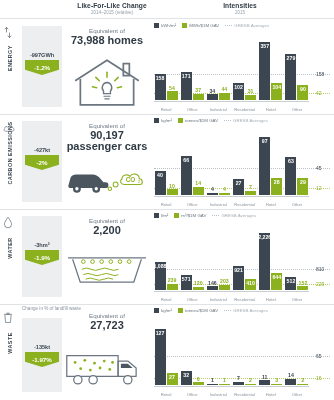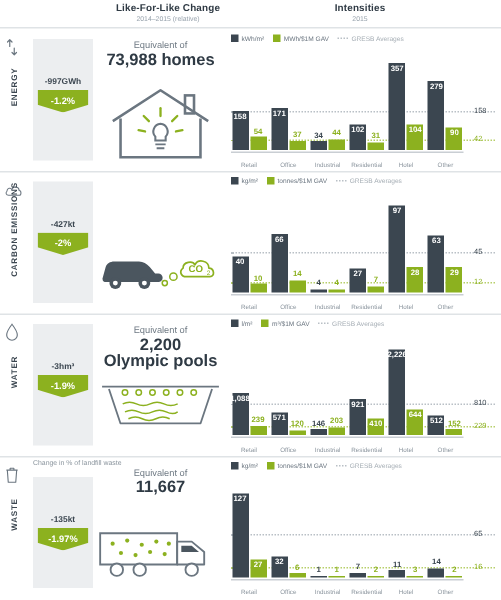--- a/index.html
+++ b/index.html
@@ -226,20 +226,25 @@
               <path d="M5 15 C2 15 1 12 3 10 C3 6 8 5 9 8 C11 3 18 4 18 9 C21 9 21 15 18 15 Z" stroke="#6b7680" stroke-width="1.3" fill="none" stroke-linejoin="round"></path>
             </svg></div>
       <div class="rail-label">CARBON EMISSIONS</div>
     </div>
     <div class="changecol" style="top:7px;height:81px">
       <div class="chg-val" style="top:26px">-427kt</div>
       <div class="badge-wrap" style="top:34px">
         <div class="badge">-2%</div>
       </div>
     </div>
+        <div class="equiv">
+      <div class="eq-lead">Equivalent of</div>
+      <div class="eq-big">90,197</div>
+      <div class="eq-big">passenger cars</div>
+    </div>
     <div class="eq-art" style="top:44px">
           <svg viewBox="0 0 120 54" width="86" height="40">
       <path d="M6 38 L9 27 C10 24 13 22 17 22 H40 C44 22 47 24 50 27 L55 33 H58 a4 4 0 0 1 0 8 H8 a3 3 0 0 1 -2 -3 z" fill="#4b565f"></path>
       <circle cx="18" cy="42" r="5.5" fill="#4b565f"></circle>
             <circle cx="18" cy="42" r="2.3" fill="#fff"></circle>
       <circle cx="45" cy="42" r="5.5" fill="#4b565f"></circle>
             <circle cx="45" cy="42" r="2.3" fill="#fff"></circle>
       <circle cx="64" cy="42" r="2.4" stroke="#8cb11f" stroke-width="1.4" fill="none"></circle>
       <circle cx="72" cy="36" r="3.4" stroke="#8cb11f" stroke-width="1.4" fill="none"></circle>
       <path d="M84 36 c-5 0 -7 -5 -3 -8 c0 -6 9 -7 11 -3 c3 -6 13 -4 13 3 c5 0 6 8 1 8 z" stroke="#8cb11f" stroke-width="1.6" fill="none" stroke-linejoin="round"></path>
@@ -341,21 +346,20 @@
     </div>
     <div class="changecol" style="top:7px;height:81px">
       <div class="chg-val" style="top:26px">-3hm³</div>
       <div class="badge-wrap" style="top:34px">
         <div class="badge">-1.9%</div>
       </div>
     </div>
         <div class="equiv">
       <div class="eq-lead">Equivalent of</div>
       <div class="eq-big">2,200</div>
-      <div class="eq-big">Olympic pools</div>
     </div>
     <div class="eq-art" style="top:44px">
           <svg viewBox="0 0 110 44" width="84" height="34">
       <path d="M4 6 H106" stroke="#6b7680" stroke-width="1.6"></path>
       <path d="M10 8 L20 38 H90 L100 8" stroke="#6b7680" stroke-width="1.6" fill="none" stroke-linejoin="round"></path>
       <g fill="none" stroke="#8cb11f" stroke-width="1.3">
         <circle cx="24" cy="11" r="2.4"></circle>
               <circle cx="36" cy="11" r="2.4"></circle>
               <circle cx="48" cy="11" r="2.4"></circle>
         <circle cx="60" cy="11" r="2.4"></circle>
@@ -461,21 +465,21 @@
     </div>
         <div class="chg-note">Change in % of landfill waste</div>
     <div class="changecol" style="top:14px;height:74px">
       <div class="chg-val" style="top:26px">-135kt</div>
       <div class="badge-wrap" style="top:34px">
         <div class="badge">-1.97%</div>
       </div>
     </div>
         <div class="equiv">
       <div class="eq-lead">Equivalent of</div>
-      <div class="eq-big">11,667</div>
+      <div class="eq-big">27,723</div>
     </div>
     <div class="eq-art" style="top:44px">
           <svg viewBox="0 0 124 56" width="88" height="40">
       <path d="M4 10 H78 V40 H4 Z" stroke="#6b7680" stroke-width="1.8" fill="none"></path>
       <path d="M78 18 H92 L104 28 V40 H78 Z" stroke="#6b7680" stroke-width="1.8" fill="none" stroke-linejoin="round"></path>
       <path d="M82 22 H92 L99 28 H82 Z" fill="#4b565f"></path>
       <g fill="#8cb11f">
         <circle cx="16" cy="20" r="2"></circle>
               <circle cx="30" cy="17" r="2"></circle>
               <circle cx="44" cy="21" r="2"></circle>

